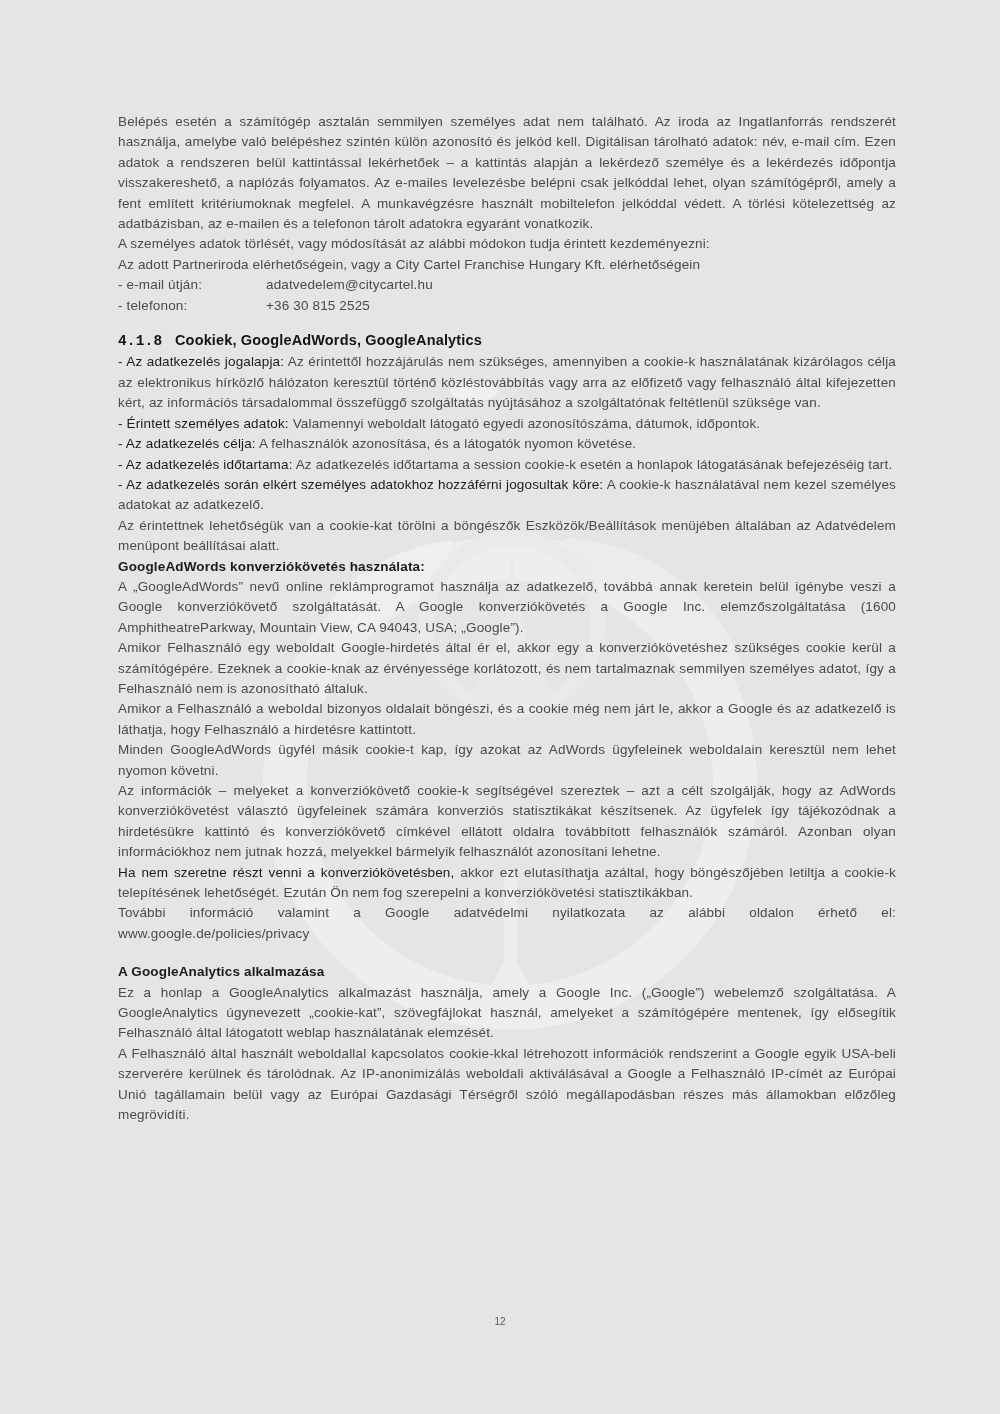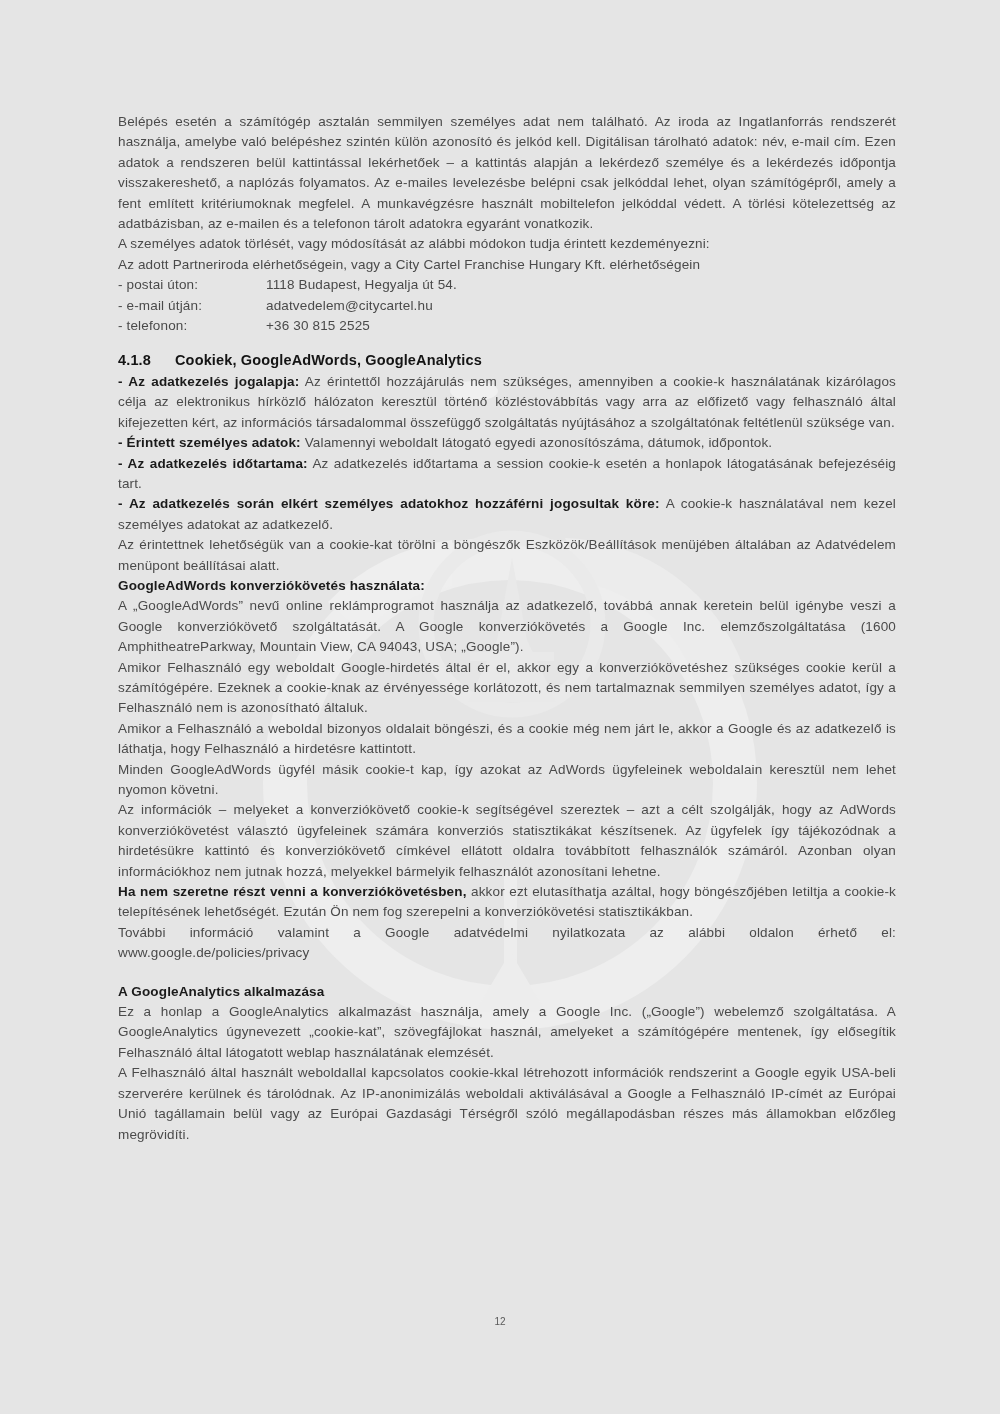--- a/index.html
+++ b/index.html
@@ -20,32 +20,32 @@
   .content {
     position: relative;
     z-index: 1;
     padding: 112px 104px 0 118px;
     font-size: 13.5px;
     line-height: 20.4px;
     color: #4a4a4a;
     letter-spacing: 0.15px;
   }
   .content p { margin: 0; text-align: justify; }
-  .content b { font-weight: bold; color: #1b1b1b; }
+  .content b { font-weight: normal; color: #1b1b1b; }
   .bold-line { font-weight: bold; color: #1b1b1b; }
   .contact-row { display: flex; }
   .c-label { flex: 0 0 148px; }
   h2.sec {
     margin: 14px 0 1px 0;
     font-size: 14.5px;
     line-height: 20.4px;
     color: #141414;
     font-weight: bold;
   }
-  .sec-num { display: inline-block; width: 57px; }
+  .sec-num { display: inline-block; width: 57px; font-family: Liberation Mono, monospace; }
   .ga-heading { margin-top: 18px !important; text-align: center; }
   .stretch-line { display: block; text-align: justify; text-align-last: justify; }
   .url-line { display: block; text-align: left; }
   .page-num {
     position: absolute;
     left: 0; right: 0;
     top: 1316px;
     text-align: center;
     font-size: 10px;
     color: #5a5a5a;
@@ -70,24 +70,20 @@
   </svg>
 
   <div class="content">
 
     <p>Belépés esetén a számítógép asztalán semmilyen személyes adat nem található. Az iroda az Ingatlanforrás rendszerét használja, amelybe való belépéshez szintén külön azonosító és jelkód kell. Digitálisan tárolható adatok: név, e-mail cím. Ezen adatok a rendszeren belül kattintással lekérhetőek – a kattintás alapján a lekérdező személye és a lekérdezés időpontja visszakereshető, a naplózás folyamatos. Az e-mailes levelezésbe belépni csak jelkóddal lehet, olyan számítógépről, amely a fent említett kritériumoknak megfelel. A munkavégzésre használt mobiltelefon jelkóddal védett. A törlési kötelezettség az adatbázisban, az e-mailen és a telefonon tárolt adatokra egyaránt vonatkozik.</p>
 
     <p>A személyes adatok törlését, vagy módosítását az alábbi módokon tudja érintett kezdeményezni:</p>
     <p>Az adott Partneriroda elérhetőségein, vagy a City Cartel Franchise Hungary Kft. elérhetőségein</p>
 
     <div class="contact-row">
-      <span class="c-label">- postai úton:</span>
-      <span class="c-value">1118 Budapest, Hegyalja út 54.</span>
-    </div>
-    <div class="contact-row">
       <span class="c-label">- e-mail útján:</span>
       <span class="c-value">adatvedelem@citycartel.hu</span>
     </div>
     <div class="contact-row">
       <span class="c-label">- telefonon:</span>
       <span class="c-value">+36 30 815 2525</span>
     </div>
 
     <h2 class="sec">
       <span class="sec-num">4.1.8</span><span class="sec-title">Cookiek, GoogleAdWords, GoogleAnalytics</span>
@@ -96,20 +92,24 @@
     <p>
       <b>- Az adatkezelés jogalapja:</b>
       <span>Az érintettől hozzájárulás nem szükséges, amennyiben a cookie-k használatának kizárólagos célja az elektronikus hírközlő hálózaton keresztül történő közléstovábbítás vagy arra az előfizető vagy felhasználó által kifejezetten kért, az információs társadalommal összefüggő szolgáltatás nyújtásához a szolgáltatónak feltétlenül szüksége van.</span>
     </p>
 
     <p>
       <b>- Érintett személyes adatok:</b>
       <span>Valamennyi weboldalt látogató egyedi azonosítószáma, dátumok, időpontok.</span>
     </p>
 
+    <p>
+      <b>- Az adatkezelés célja:</b>
+      <span>A felhasználók azonosítása, és a látogatók nyomon követése.</span>
+    </p>
 
     <p>
       <b>- Az adatkezelés időtartama:</b>
       <span>Az adatkezelés időtartama a session cookie-k esetén a honlapok látogatásának befejezéséig tart.</span>
     </p>
 
     <p>
       <b>- Az adatkezelés során elkért személyes adatokhoz hozzáférni jogosultak köre:</b>
       <span>A cookie-k használatával nem kezel személyes adatokat az adatkezelő.</span>
     </p>

